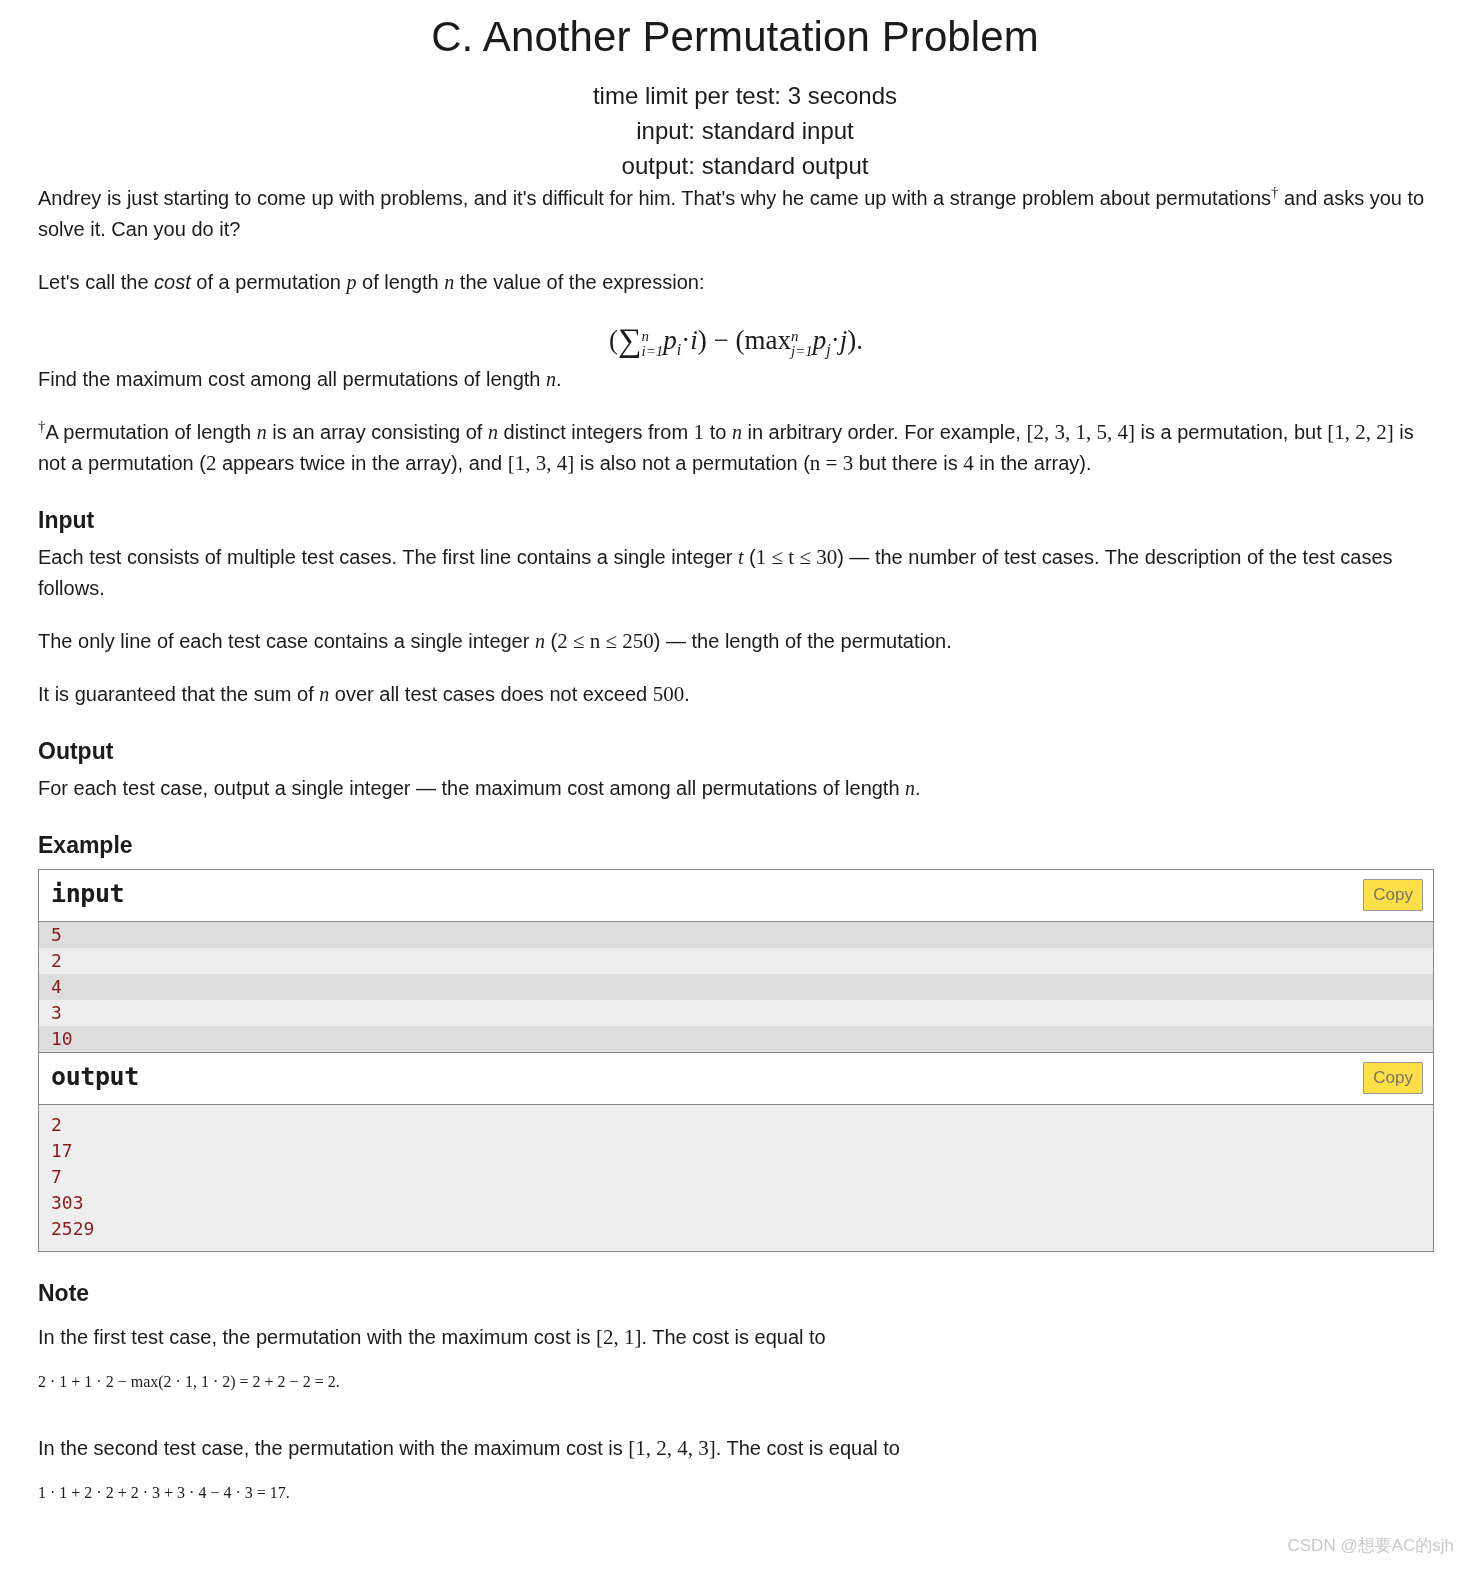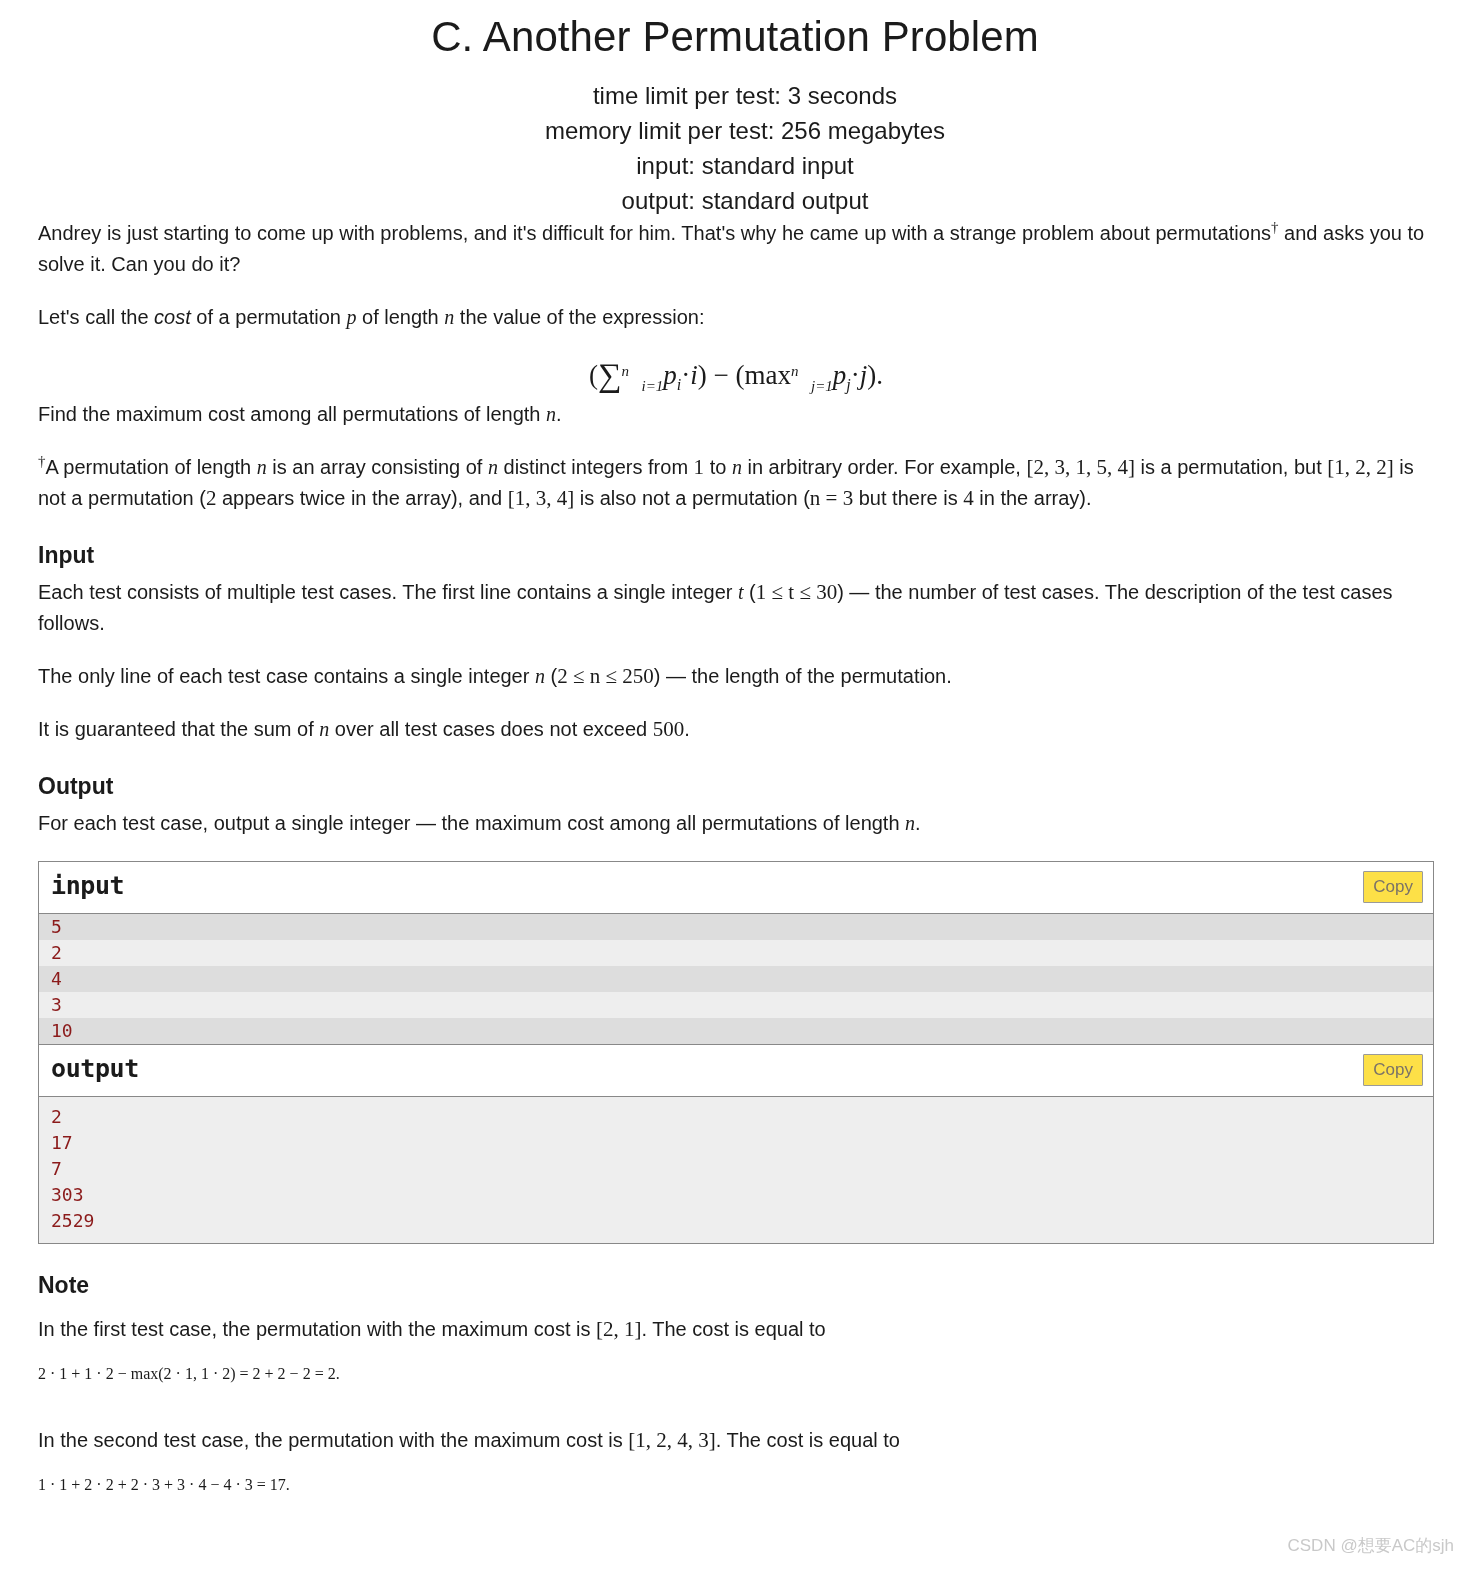--- a/index.html
+++ b/index.html
@@ -96,21 +96,21 @@
   .lim {
     display: inline-block;
     vertical-align: middle;
     font-size: 15px;
     line-height: 1;
     text-align: left;
     position: relative;
     top: 1px;
   }
   .lim .up { display: block; font-style: italic; }
-  .lim .dn { display: block; font-style: italic; margin-left: 20px; }
+  .lim .dn { display: block; font-style: italic; }
   .fi { font-style: italic; }
   .sub-i {
     font-size: 16px;
     vertical-align: sub;
     line-height: 0;
     font-style: italic;
   }
 
   
   h2.section-title {
@@ -214,21 +214,20 @@
   }
 </style>
 </head>
 <body>
 
 <div class="page">
 
   <div class="problem-header">
     <div class="problem-title">C. Another Permutation Problem</div>
     <div class="limit-line">time limit per test: 3 seconds</div>
-    <div class="limit-line">memory limit per test: 256 megabytes</div>
     <div class="limit-line">input: standard input</div>
     <div class="limit-line">output: standard output</div>
   </div>
 
   <div class="statement">
 
     <p class="para first-para"><span>Andrey is just starting to come up with problems, and it's difficult for him. That's why he came up with a strange problem about permutations</span><span class="dagger-lead">†</span><span> and asks you to solve it. Can you do it?</span></p>
 
     <p class="para"><span>Let's call the </span><span class="it">cost</span><span> of a permutation </span><span class="mathvar">p</span><span> of length </span><span class="mathvar">n</span><span> the value of the expression:</span></p>
 
@@ -243,20 +242,21 @@
     <h2 class="section-title">Input</h2>
     <p class="section-body"><span>Each test consists of multiple test cases. The first line contains a single integer </span><span class="mathvar">t</span><span> (</span><span class="mathnum">1 ≤ t ≤ 30</span><span>) — the number of test cases. The description of the test cases follows.</span></p>
 
     <p class="section-body"><span>The only line of each test case contains a single integer </span><span class="mathvar">n</span><span> (</span><span class="mathnum">2 ≤ n ≤ 250</span><span>) — the length of the permutation.</span></p>
 
     <p class="section-body"><span>It is guaranteed that the sum of </span><span class="mathvar">n</span><span> over all test cases does not exceed </span><span class="mathnum">500</span><span>.</span></p>
 
     <h2 class="section-title">Output</h2>
     <p class="section-body"><span>For each test case, output a single integer — the maximum cost among all permutations of length </span><span class="mathvar">n</span><span>.</span></p>
 
+    <h2 class="section-title">Example</h2>
 
     <div class="sample-tests">
 
       <div class="sample-box">
         <div class="sample-head">
           <span class="label">input</span>
           <button class="copy-btn">Copy</button>
         </div>
         <div class="sample-lines striped">
           <div class="line">5</div>

